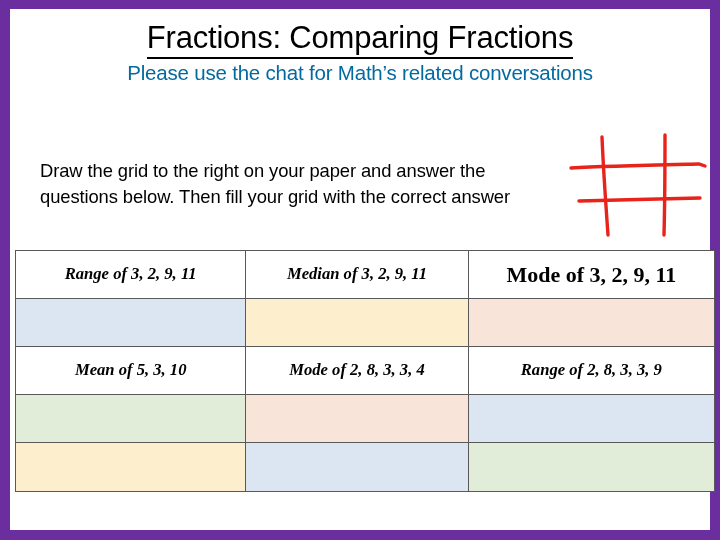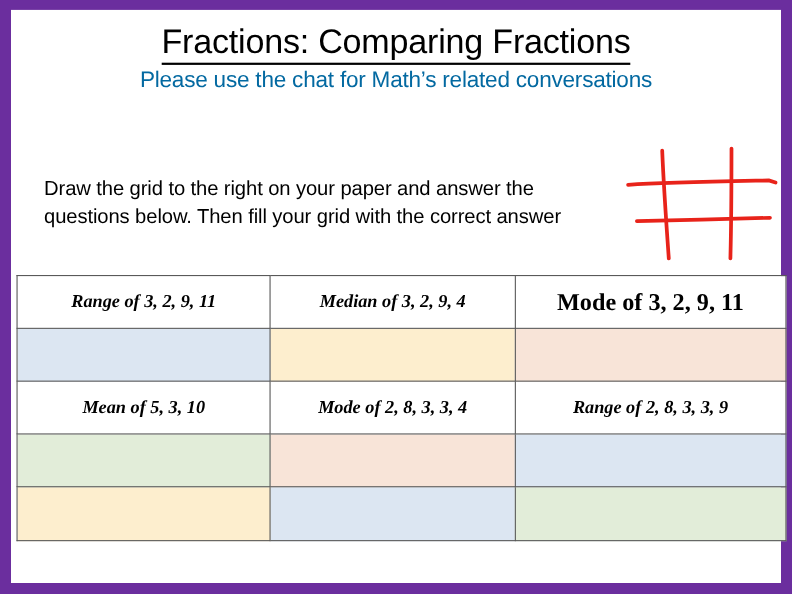--- a/index.html
+++ b/index.html
@@ -160,21 +160,21 @@
 
     <table class="answer-table">
       <colgroup>
         <col class="col-a">
           <col class="col-b">
           <col class="col-c">
       </colgroup>
       <tbody>
         <tr>
           <td class="q-cell">Range of 3, 2, 9, 11</td>
-          <td class="q-cell">Median of 3, 2, 9, 4</td>
+          <td class="q-cell">Median of 3, 2, 9, 11</td>
           <td class="q-cell upright">Mode of 3, 2, 9, 11</td>
         </tr>
         <tr>
           <td class="a-cell fill-blue"></td>
           <td class="a-cell fill-yellow"></td>
           <td class="a-cell fill-peach"></td>
         </tr>
         <tr>
           <td class="q-cell">Mean of 5, 3, 10</td>
           <td class="q-cell">Mode of 2, 8, 3, 3, 4</td>

